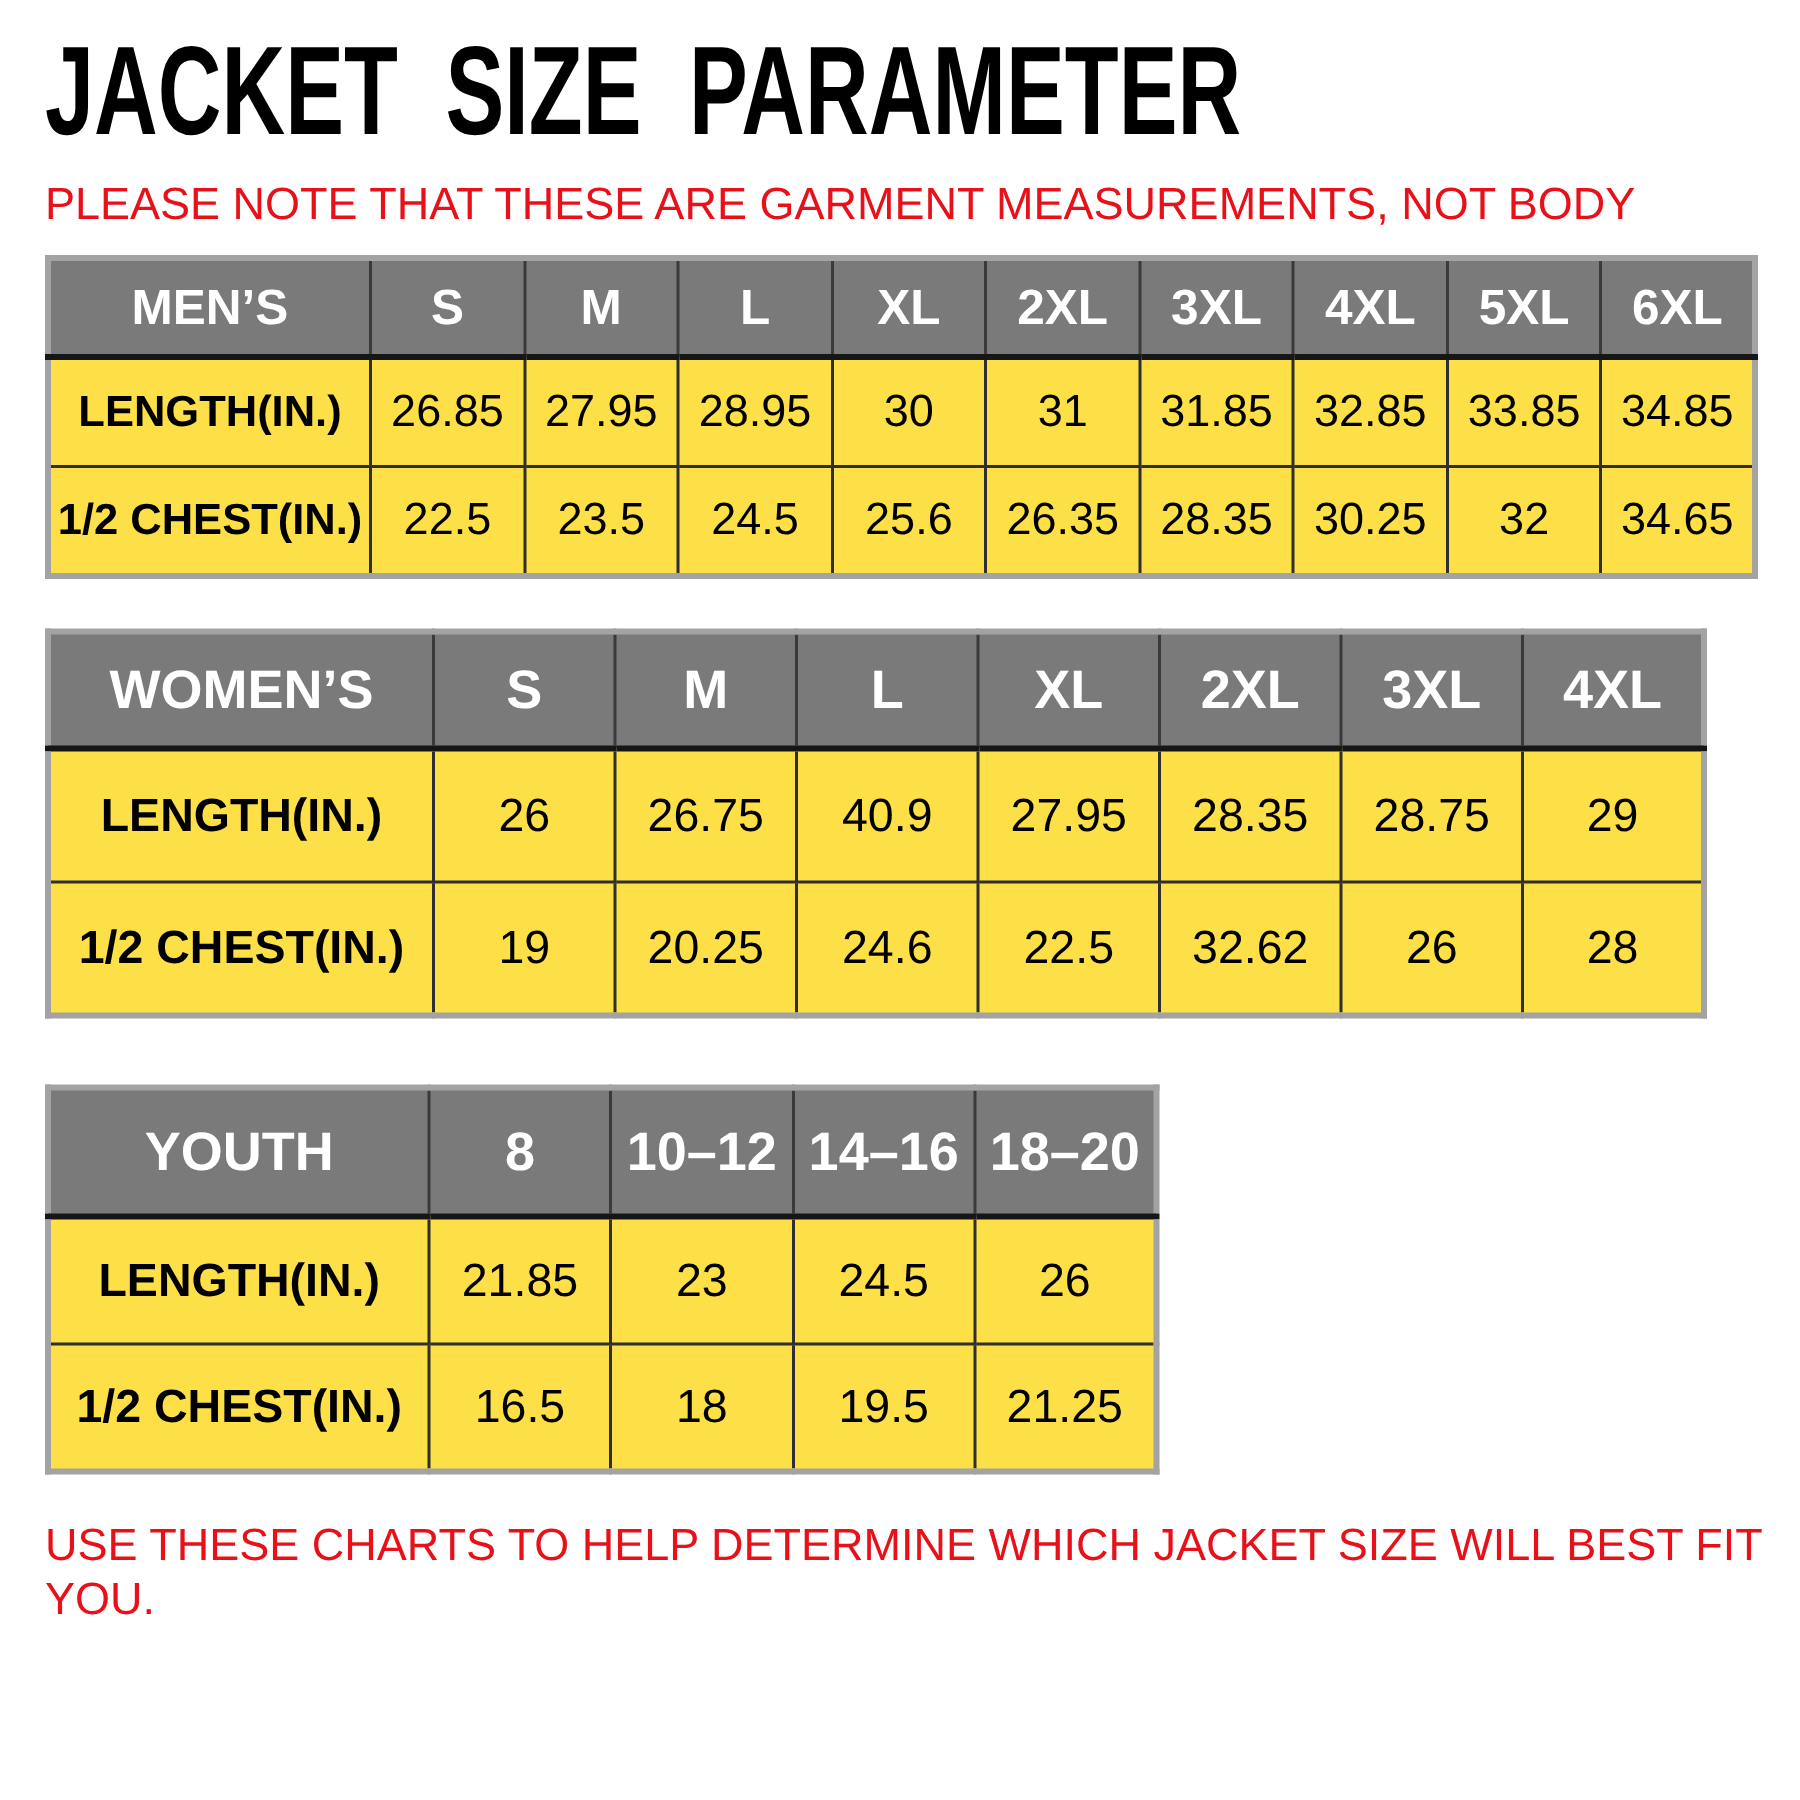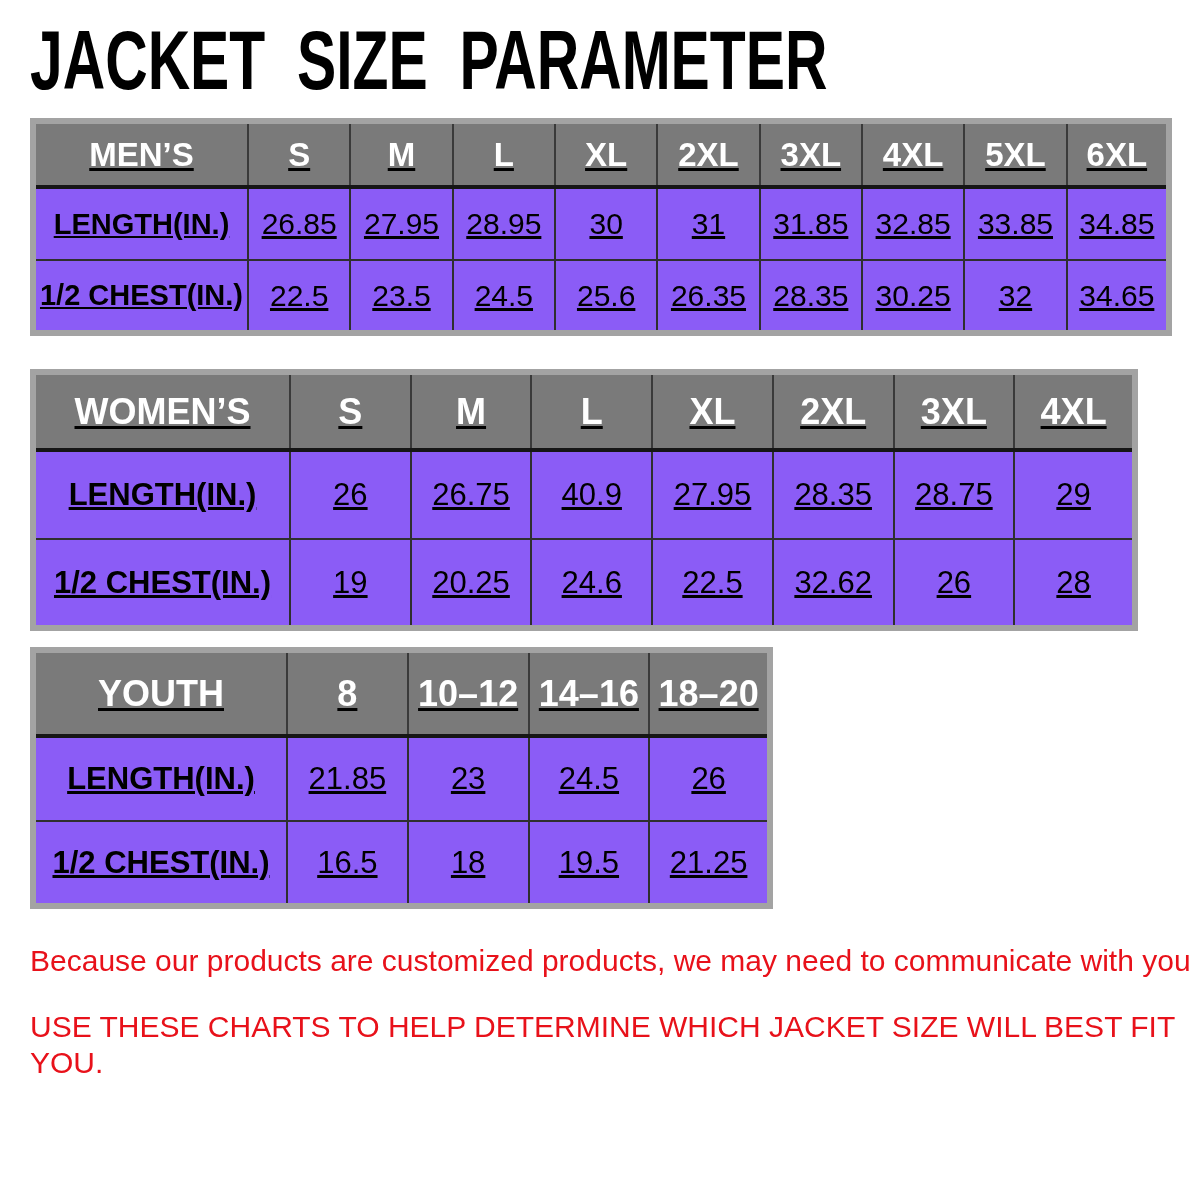--- a/index.html
+++ b/index.html
@@ -32,56 +32,55 @@
     color: var(--red, #e8111a);
     font-size: 30px;
     line-height: 1.28;
     font-weight: normal;
   }
 
   
   table.size-table {
     border-collapse: collapse;
     table-layout: fixed;
-    border: 6px solid #a3a3a3;
-    text-decoration: underline;
+    border: 4px solid #a3a3a3;
   }
   table.size-table th {
     background: var(--header-bg, #7a7a7a);
     color: var(--header-text, #ffffff);
     font-weight: bold;
     text-align: center;
     vertical-align: middle;
     border: 2px solid #3a3a3a;
     border-bottom: 4px solid #161616;
     padding: 0;
   }
   table.size-table td {
-    background: #8b5cf6;
+    background: #fde047;
     text-align: center;
     vertical-align: middle;
     border: 2px solid #2f2f2f;
     padding: 0;
     font-weight: normal;
   }
   table.size-table td.rowlabel { font-weight: bold; }
 
   .t-mens { margin-top: 14px; width: 1142px; }
   .t-mens th:first-child, .t-mens td:first-child { width: 215px; }
   .t-mens th { height: 66px; font-size: 33px; }
   .t-mens td { height: 73px; font-size: 30px; }
   .t-mens td.rowlabel { font-size: 29px; }
 
   .t-womens { margin-top: 33px; width: 1108px; }
   .t-womens th:first-child, .t-womens td:first-child { width: 257px; }
   .t-womens th { height: 78px; font-size: 36px; }
   .t-womens td { height: 89px; font-size: 31px; }
   .t-womens td.rowlabel { font-size: 31px; }
 
-  .t-youth { margin-top: 16px; width: 743px; }
+  .t-youth { margin-top: 44px; width: 743px; }
   .t-youth th:first-child, .t-youth td:first-child { width: 254px; }
   .t-youth th { height: 86px; font-size: 36px; }
   .t-youth td { height: 85px; font-size: 31px; }
   .t-youth td.rowlabel { font-size: 31px; }
 
   
   .footer-note {
     margin-top: 30px;
     color: var(--red, #e8111a);
     font-size: 30px;
@@ -95,20 +94,21 @@
   }
 </style>
 </head>
 <body>
 
 <div class="page">
 
   <h1 class="title">JACKET SIZE PARAMETER</h1>
 
   <div class="note">
+    <div>PLEASE NOTE THAT THESE ARE GARMENT MEASUREMENTS, NOT BODY</div>
   </div>
 
   <table class="size-table t-mens">
       <thead>
         <tr>
           <th>MEN’S</th>
           <th>S</th>
           <th>M</th>
           <th>L</th>
           <th>XL</th>
@@ -206,18 +206,17 @@
           <td class="rowlabel">1/2 CHEST(IN.)</td>
           <td>16.5</td>
           <td>18</td>
           <td>19.5</td>
           <td>21.25</td>
         </tr>
       </tbody>
     </table>
 
   <div class="footer-note">
-    <div>Because our products are customized products, we may need to communicate with you</div>
   </div>
 
   <div class="footer-instruction">USE THESE CHARTS TO HELP DETERMINE WHICH JACKET SIZE WILL BEST FIT YOU.</div>
 
 </div>
 
 </body></html>

